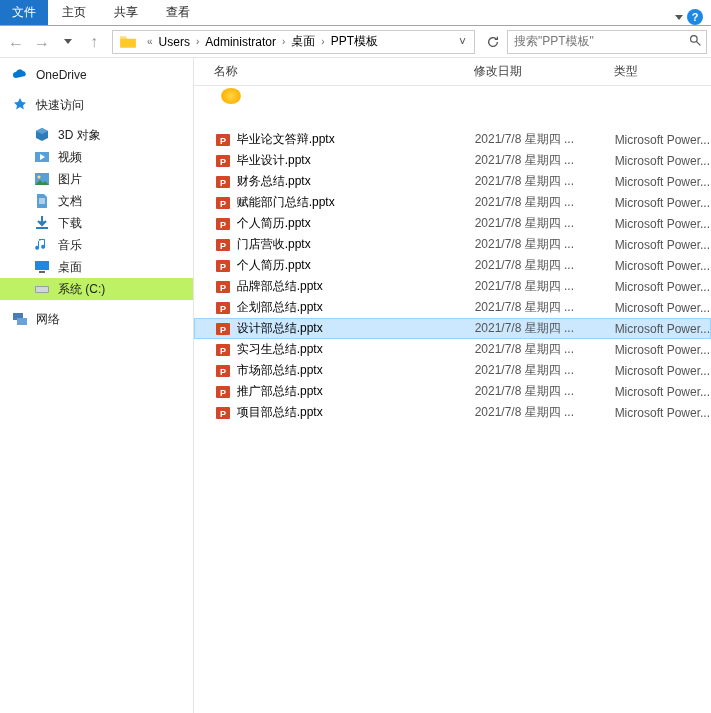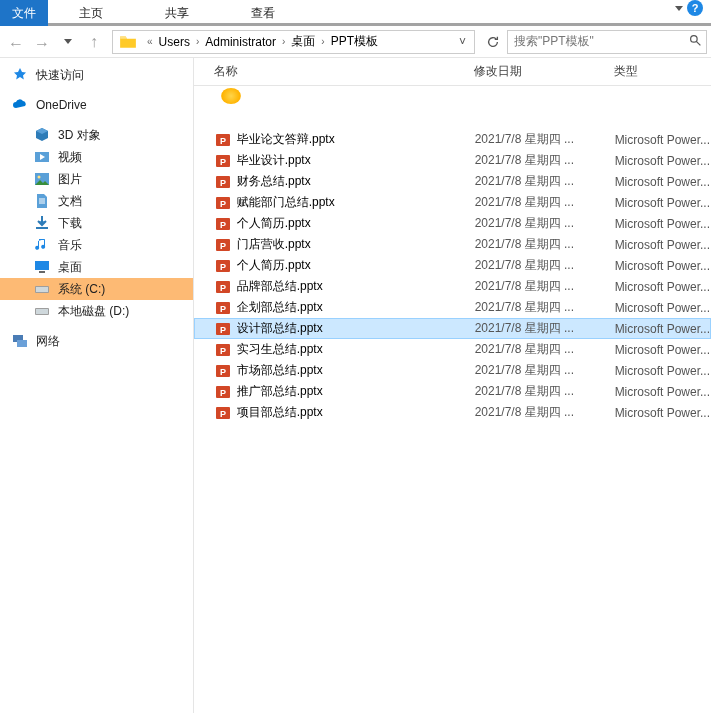--- a/index.html
+++ b/index.html
@@ -1,20 +1,20 @@
 <!DOCTYPE html>
 <html><head>
   <meta charset="utf-8">
   <style>
     * { margin: 0; padding: 0; box-sizing: border-box; font-family: "Microsoft YaHei", "Segoe UI", sans-serif; }
     body { width: 711px; height: 713px; overflow: hidden; background: #fff; font-size: 12px; }
 
-    .menubar { height: 26px; background: #fff; border-bottom: 3px solid #a3a3a3; display: flex; align-items: flex-start; position: relative; }
+    .menubar { height: 26px; background: #fff; border-bottom: 1px solid #a3a3a3; display: flex; align-items: flex-end; position: relative; }
     .menubar .file { background: #1e74c8; color: #fff; height: 26px; padding: 0 12px; display: flex; align-items: center; }
-    .menubar .tab { padding: 0 31px; height: 26px; display: flex; align-items: center; color: #222; }
+    .menubar .tab { padding: 0 14px; height: 26px; display: flex; align-items: center; color: #222; }
     .menubar .help { margin-left: auto; margin-right: 8px; display: flex; align-items: center; gap: 4px; color: #1e74c8; }
     .chev-down { width: 0; height: 0; border-left: 4px solid transparent; border-right: 4px solid transparent; border-top: 5px solid #555; }
     .help-circle { width: 16px; height: 16px; border-radius: 50%; background: #1e88e5; color: #fff; display: flex; align-items: center; justify-content: center; font-size: 11px; font-weight: bold; }
 
     .navbar { height: 32px; display: flex; align-items: center; border-bottom: 1px solid #e5e5e5; padding: 0 4px; gap: 2px; }
     .nav-btn { width: 24px; height: 24px; display: flex; align-items: center; justify-content: center; color: #a0a0a0; }
     .nav-arrow { font-size: 16px; }
     .addr { flex: 1; display: flex; align-items: center; height: 24px; border: 1px solid #ccc; margin: 0 4px; padding: 0 2px; }
     .addr .folder-icon { width: 18px; height: 18px; margin: 0 4px; }
     .crumb { display: flex; align-items: center; }
@@ -22,21 +22,21 @@
     .addr .dd { margin-left: auto; padding: 0 6px; color: #555; }
     .refresh-btn { width: 24px; height: 24px; display: flex; align-items: center; justify-content: center; color: #555; border: 1px solid transparent; }
     .search { width: 200px; height: 24px; border: 1px solid #ccc; display: flex; align-items: center; padding: 0 4px 0 6px; color: #777; }
     .search .sicon { margin-left: auto; color: #555; }
 
     .content { display: flex; height: calc(713px - 26px - 32px); }
     .sidebar { width: 200px; border-right: 1px solid #e5e5e5; padding-top: 6px; overflow: hidden; }
     .side-group { margin-bottom: 8px; }
     .side-item { display: flex; align-items: center; height: 22px; padding-left: 12px; gap: 8px; color: #222; }
     .side-sub { padding-left: 34px; }
-    .side-item.selected { background: #fdba74; }
+    .side-item.selected { background: #bef264; }
     .side-icon { width: 16px; height: 16px; flex-shrink: 0; }
 
     .main { flex: 1; display: flex; flex-direction: column; }
     .col-headers { display: flex; height: 28px; align-items: center; border-bottom: 1px solid #e5e5e5; color: #404040; padding-left: 20px; }
     .col-name { width: 260px; }
     .col-date { width: 140px; }
     .col-type { flex: 1; }
 
     .file-list { flex: 1; overflow: hidden; margin-top: 43px; }
     .file-row { display: flex; align-items: center; height: 21px; padding-left: 20px; border: 1px solid transparent; }
@@ -116,31 +116,31 @@
         </svg>
     </span>
   </div>
 </div>
 
 <div class="content">
   <div class="sidebar">
     <div class="side-group">
       <div class="side-item">
         <svg class="side-icon" viewBox="0 0 16 16">
-            <path fill="#1e88e5" d="M8 1l2 4 4 .5-3 3 .8 4L8 10l-3.8 2.5.8-4-3-3 4-.5z"></path>
-          </svg>
-        <span>快速访问</span>
+            <path fill="#0078d4" d="M4 11a3 3 0 0 1 0-6 4 4 0 0 1 7-1 3 3 0 0 1 2 5z"></path>
+          </svg>
+        <span>OneDrive</span>
       </div>
     </div>
     <div class="side-group">
       <div class="side-item">
         <svg class="side-icon" viewBox="0 0 16 16">
-            <path fill="#0078d4" d="M4 11a3 3 0 0 1 0-6 4 4 0 0 1 7-1 3 3 0 0 1 2 5z"></path>
-          </svg>
-        <span>OneDrive</span>
+            <path fill="#1e88e5" d="M8 1l2 4 4 .5-3 3 .8 4L8 10l-3.8 2.5.8-4-3-3 4-.5z"></path>
+          </svg>
+        <span>快速访问</span>
       </div>
     </div>
     <div class="side-group">
       <div id="side-items">
           <div class="side-item side-sub">
             <svg class="side-icon" viewBox="0 0 16 16">
               <path fill="#2e7cb8" d="M8 1l6 3v7l-6 3-6-3V4z"></path>
               <path fill="#5aa0d8" d="M8 1l6 3-6 3-6-3z"></path>
             </svg>
             <span>3D 对象</span>
@@ -186,27 +186,20 @@
               <rect x="5" y="12" width="6" height="2" fill="#666"></rect>
             </svg>
             <span>桌面</span>
           </div>
           <div class="side-item side-sub selected">
             <svg class="side-icon" viewBox="0 0 16 16">
               <rect x="1" y="5" width="14" height="7" rx="1" fill="#9e9e9e"></rect>
               <rect x="2" y="6" width="12" height="5" fill="#cfd8dc"></rect>
             </svg>
             <span>系统 (C:)</span>
-          </div>
-          <div class="side-item side-sub">
-            <svg class="side-icon" viewBox="0 0 16 16">
-              <rect x="1" y="5" width="14" height="7" rx="1" fill="#9e9e9e"></rect>
-              <rect x="2" y="6" width="12" height="5" fill="#cfd8dc"></rect>
-            </svg>
-            <span>本地磁盘 (D:)</span>
           </div>
         </div>
     </div>
     <div class="side-group">
       <div class="side-item">
         <svg class="side-icon" viewBox="0 0 16 16">
             <rect x="1" y="2" width="10" height="7" fill="#4a7cb5"></rect>
             <rect x="5" y="7" width="10" height="7" fill="#6ba0d8"></rect>
           </svg>
         <span>网络</span>

